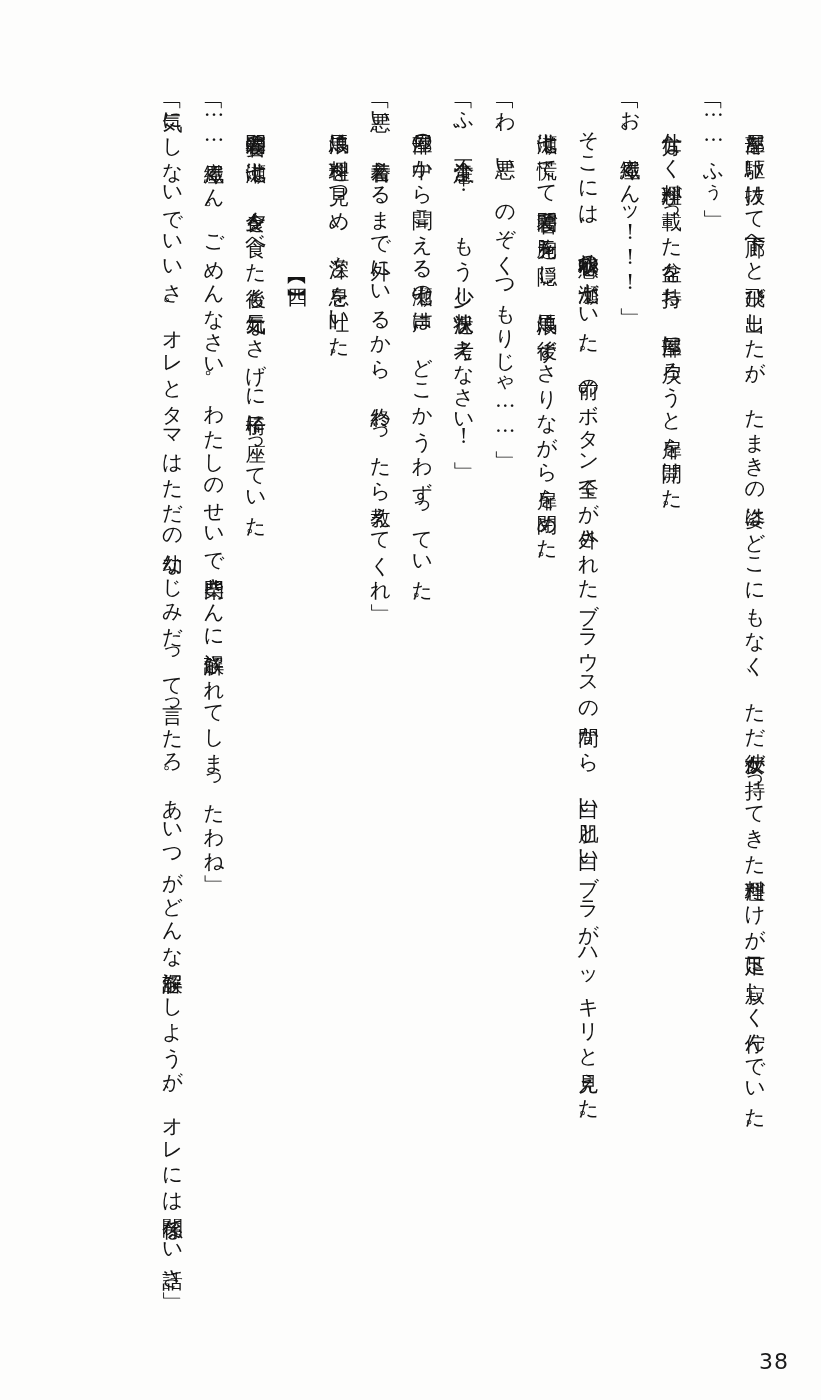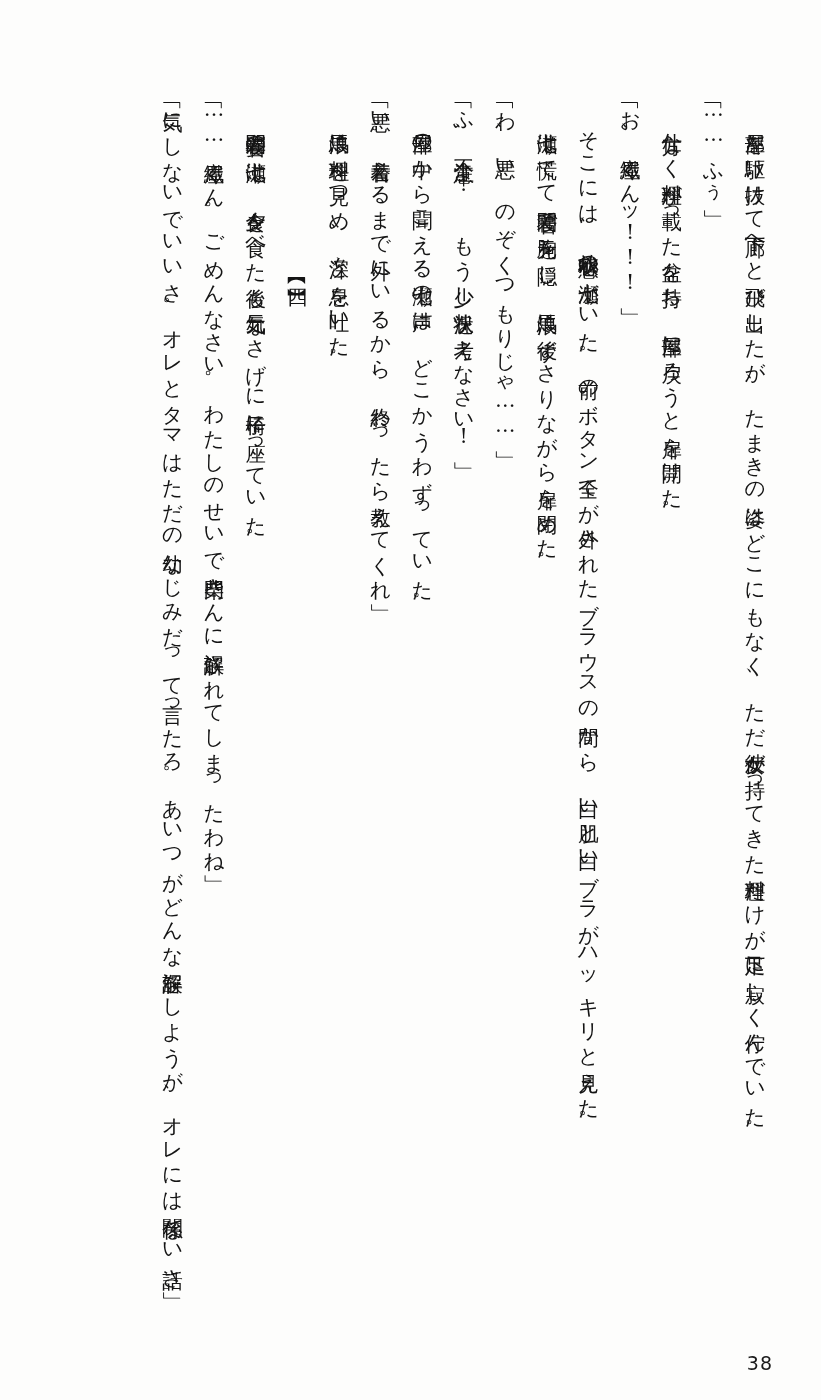--- a/index.html
+++ b/index.html
@@ -53,23 +53,23 @@
   }
 
   
   .section-head {
     text-indent: 175px;
     letter-spacing: 2px;
   }
 
   #page-number {
     position: absolute;
-    right: 48px;
+    right: 32px;
     bottom: 26px;
-    font-size: 19px;
+    font-size: 22px;
     letter-spacing: 1px;
     color: #1a1a1a;
     font-family: "DejaVu Sans", "Liberation Sans", sans-serif;
   }
 </style>
 </head>
 <body>
 
 <div id="page">
 

